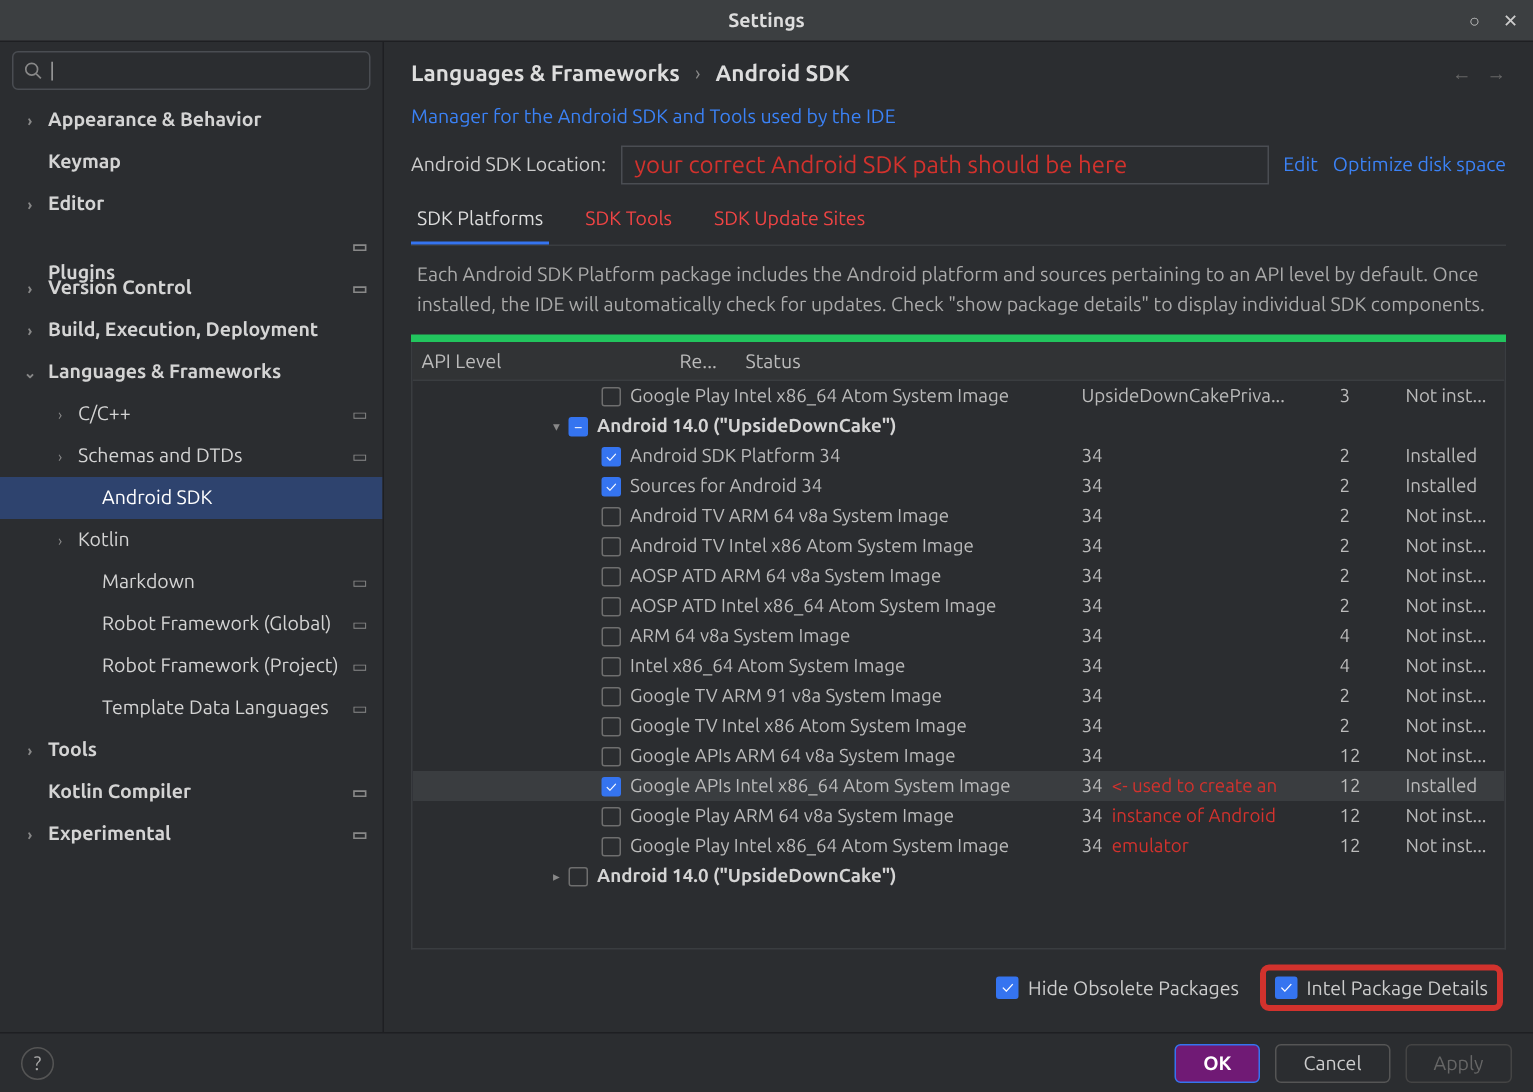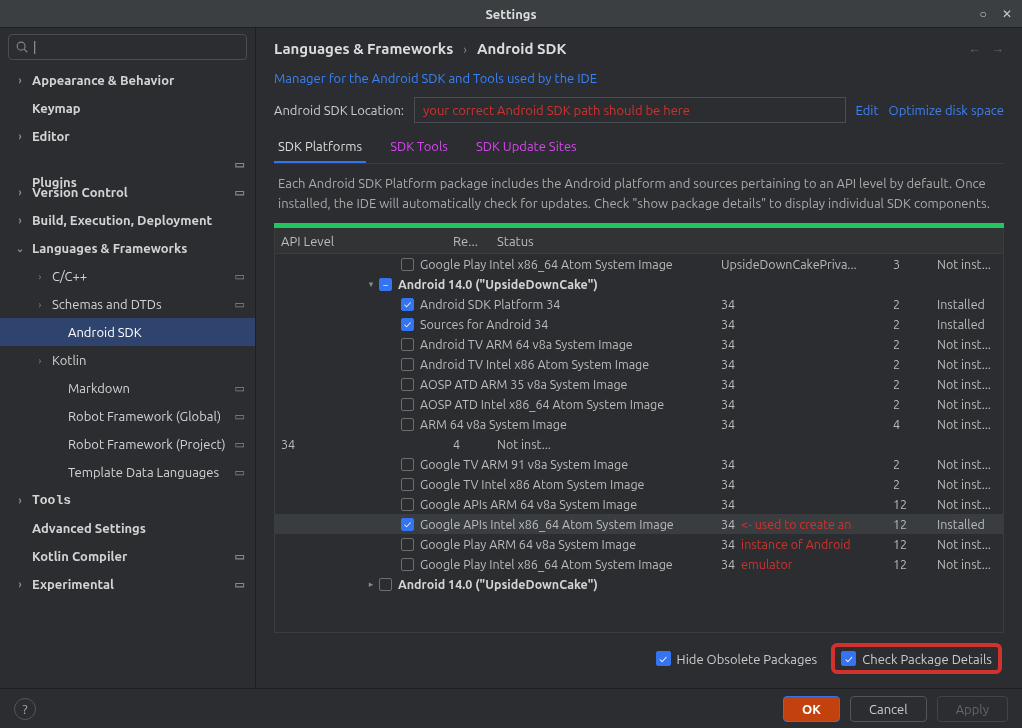--- a/index.html
+++ b/index.html
@@ -23,24 +23,24 @@
 .tree-item.selected { background: #2e436e; color: #ffffff; }
 .tree-item .badge { position: absolute; right: 10px; color: #888; font-size: 11px; }
 .main { flex: 1; display: flex; flex-direction: column; padding: 12px 18px 8px 18px; overflow: hidden; }
 .breadcrumb { display: flex; align-items: center; gap: 10px; margin-bottom: 12px; }
 .breadcrumb .seg { color: #dddddd; font-size: 15px; font-weight: bold; }
 .breadcrumb .sep { color: #888; }
 .breadcrumb .navarrows { margin-left: auto; display: flex; gap: 10px; color: #666; }
 .desc { color: #3b82f6; margin-bottom: 10px; line-height: 1.4; }
 .locrow { display: flex; align-items: center; gap: 10px; margin-bottom: 8px; }
 .locrow .label { color: #cccccc; }
-.locrow .field { flex: 1; border: 1px solid #4a4d52; background: #2b2d30; height: 26px; padding: 0 8px; display: flex; align-items: center; color: #d2322d; font-size: 13px; }
+.locrow .field { flex: 1; border: 1px solid #4a4d52; background: #2b2d30; height: 26px; padding: 0 8px; display: flex; align-items: center; color: #d2322d; font-size: 16px; }
 .locrow .link { color: #3b82f6; cursor: pointer; }
 .tabs { display: flex; gap: 20px; border-bottom: 1px solid #3a3d40; margin-bottom: 0; }
-.tab { padding: 8px 4px 8px 4px; color: #d946ef; cursor: pointer; border-bottom: 2px solid transparent; }
+.tab { padding: 8px 4px 8px 4px; color: #ef4444; cursor: pointer; border-bottom: 2px solid transparent; }
 .tab.active { color: #dddddd; border-bottom: 2px solid #3574f0; }
 .tabdesc { color: #aaaaaa; padding: 10px 4px; line-height: 1.5; border-bottom: 5px solid #22c55e; }
 .tablewrap { flex: 1; overflow: hidden; display: flex; flex-direction: column; border: 1px solid #3a3d40; border-top: none; }
 .thead { display: flex; height: 26px; align-items: center; border-bottom: 1px solid #3a3d40; background: #313335; }
 .thead > div, .trow > div { padding: 0 6px; }
 .col-name { flex: 1; padding-left: 34px !important; }
 .col-api { width: 172px; }
 .col-rev { width: 44px; }
 .col-status { width: 72px; }
 .tbody { flex: 1; overflow-y: auto; }
@@ -56,21 +56,21 @@
 .annot { color: #d2322d; margin-left: 6px; }
 .bottomchecks { display: flex; justify-content: flex-end; align-items: center; gap: 14px; padding: 10px 2px 6px 2px; }
 .check { display: flex; align-items: center; gap: 6px; cursor: pointer; color: #cccccc; }
 .check .cb { width: 15px; height: 15px; border: 1px solid #6e6e6e; border-radius: 2px; display: inline-flex; align-items: center; justify-content: center; font-size: 11px; }
 .check .cb.checked { background: #3574f0; border-color: #3574f0; color: #ffffff; }
 .highlight-box { border: 4px solid #d2322d; border-radius: 6px; padding: 4px 6px; }
 .footer { height: 40px; border-top: 1px solid #1e1f22; display: flex; align-items: center; padding: 0 14px; gap: 10px; }
 .footer .help { width: 22px; height: 22px; border: 1px solid #555; border-radius: 11px; display: flex; align-items: center; justify-content: center; color: #aaa; cursor: pointer; }
 .footer .spacer { flex: 1; }
 .btn { height: 26px; padding: 0 18px; border-radius: 4px; border: 1px solid #555; background: #2b2d30; color: #cccccc; cursor: pointer; display: inline-flex; align-items: center; justify-content: center; }
-.btn.primary { background: #c2410c; border-color: #3574f0; color: #ffffff; font-weight: bold; }
+.btn.primary { background: #701a75; border-color: #3574f0; color: #ffffff; font-weight: bold; }
 .btn.disabled { color: #666; border-color: #444; cursor: default; }
 ::-webkit-scrollbar { width: 10px; }
 ::-webkit-scrollbar-thumb { background: #4e5157; border-radius: 5px; }
 </style>
 </head>
 <body>
 
 <div class="titlebar">
   <span class="title">Settings</span>
   <div class="winbtns">
@@ -154,25 +154,21 @@
           <span>Robot Framework (Project)</span>
           <span class="badge">▭</span>
         </div>
         <div class="tree-item l3">
           <span class="chev none">·</span>
           <span>Template Data Languages</span>
           <span class="badge">▭</span>
         </div>
         <div class="tree-item l1">
           <span class="chev">›</span>
-          <span style="font-weight: bold; font-family: Liberation Mono, monospace;">Tools</span>
-        </div>
-        <div class="tree-item l1">
-          <span class="chev none">·</span>
-          <span style="font-weight: bold;">Advanced Settings</span>
+          <span style="font-weight: bold;">Tools</span>
         </div>
         <div class="tree-item l1">
           <span class="chev none">·</span>
           <span style="font-weight: bold;">Kotlin Compiler</span>
           <span class="badge">▭</span>
         </div>
         <div class="tree-item l1">
           <span class="chev">›</span>
           <span style="font-weight: bold;">Experimental</span>
           <span class="badge">▭</span>
@@ -274,21 +270,21 @@
               <span>Android TV Intel x86 Atom System Image</span>
             </div>
             <div class="col-api"><span>34</span></div>
             <div class="col-rev">2</div>
             <div class="col-status">Not inst...</div>
           </div>
           <div class="trow">
             <div class="col-name">
               <span class="indent" style="width: 92px;"></span>
               <span class="cb "></span>
-              <span>AOSP ATD ARM 35 v8a System Image</span>
+              <span>AOSP ATD ARM 64 v8a System Image</span>
             </div>
             <div class="col-api"><span>34</span></div>
             <div class="col-rev">2</div>
             <div class="col-status">Not inst...</div>
           </div>
           <div class="trow">
             <div class="col-name">
               <span class="indent" style="width: 92px;"></span>
               <span class="cb "></span>
               <span>AOSP ATD Intel x86_64 Atom System Image</span>
@@ -301,20 +297,25 @@
             <div class="col-name">
               <span class="indent" style="width: 92px;"></span>
               <span class="cb "></span>
               <span>ARM 64 v8a System Image</span>
             </div>
             <div class="col-api"><span>34</span></div>
             <div class="col-rev">4</div>
             <div class="col-status">Not inst...</div>
           </div>
           <div class="trow">
+            <div class="col-name">
+              <span class="indent" style="width: 92px;"></span>
+              <span class="cb "></span>
+              <span>Intel x86_64 Atom System Image</span>
+            </div>
             <div class="col-api"><span>34</span></div>
             <div class="col-rev">4</div>
             <div class="col-status">Not inst...</div>
           </div>
           <div class="trow">
             <div class="col-name">
               <span class="indent" style="width: 92px;"></span>
               <span class="cb "></span>
               <span>Google TV ARM 91 v8a System Image</span>
             </div>
@@ -387,21 +388,21 @@
     </div>
 
     <div class="bottomchecks">
       <div class="check">
         <span class="cb checked">✓</span>
         <span>Hide Obsolete Packages</span>
       </div>
       <div class="highlight-box">
         <div class="check">
           <span class="cb checked">✓</span>
-          <span>Check Package Details</span>
+          <span>Intel Package Details</span>
         </div>
       </div>
     </div>
   </div>
 </div>
 
 <div class="footer">
   <div class="help">?</div>
   <div class="spacer"></div>
   <div class="btn primary">OK</div>

